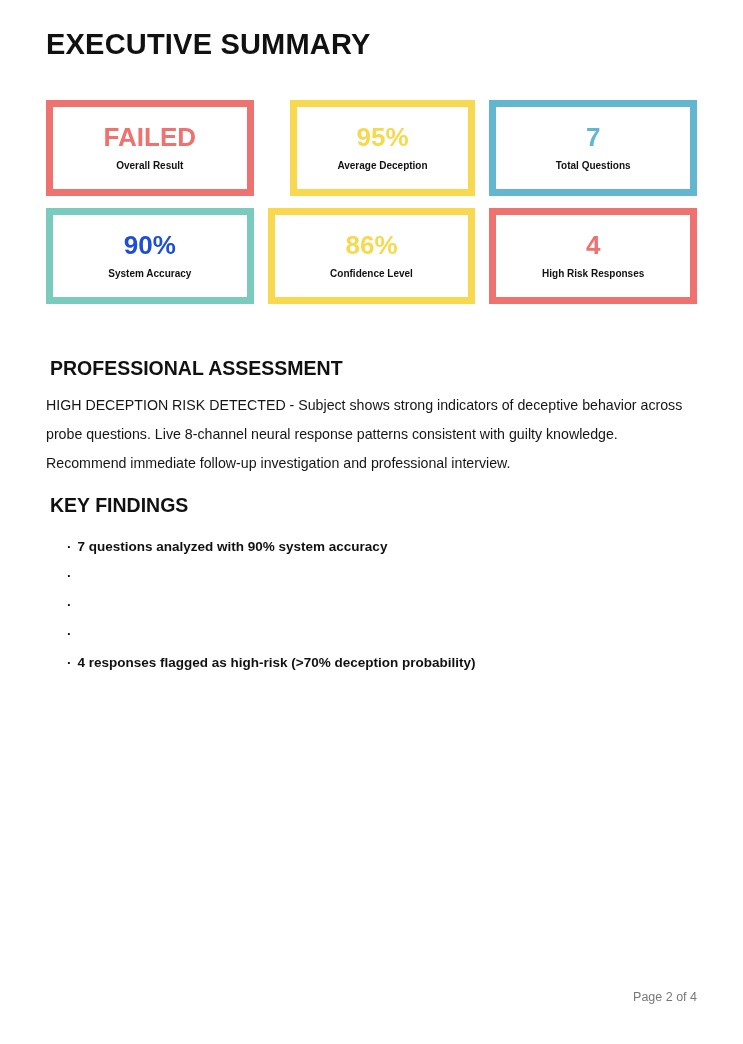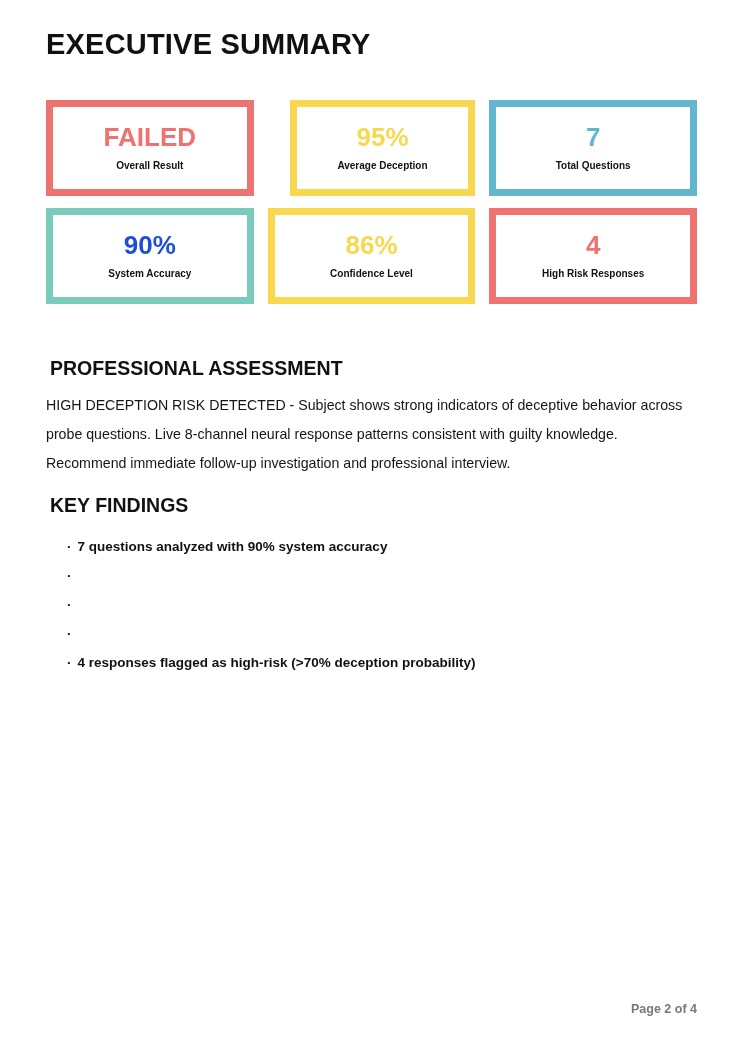--- a/index.html
+++ b/index.html
@@ -86,24 +86,23 @@
     line-height: 29px;
     color: #111111;
   }
   .bullet-glyph {
     margin-right: 6px;
     font-weight: bold;
   }
   .page-footer {
     position: absolute;
     right: 46px;
-    bottom: 28px;
+    bottom: 40px;
     font-size: 12.5px;
     color: #777777;
-    font-weight: bold;
   }
 </style>
 </head>
 <body>
 
 <main class="page">
 
   <h1 class="page-title">EXECUTIVE SUMMARY</h1>
 
   <section class="card-grid" id="card-grid">

